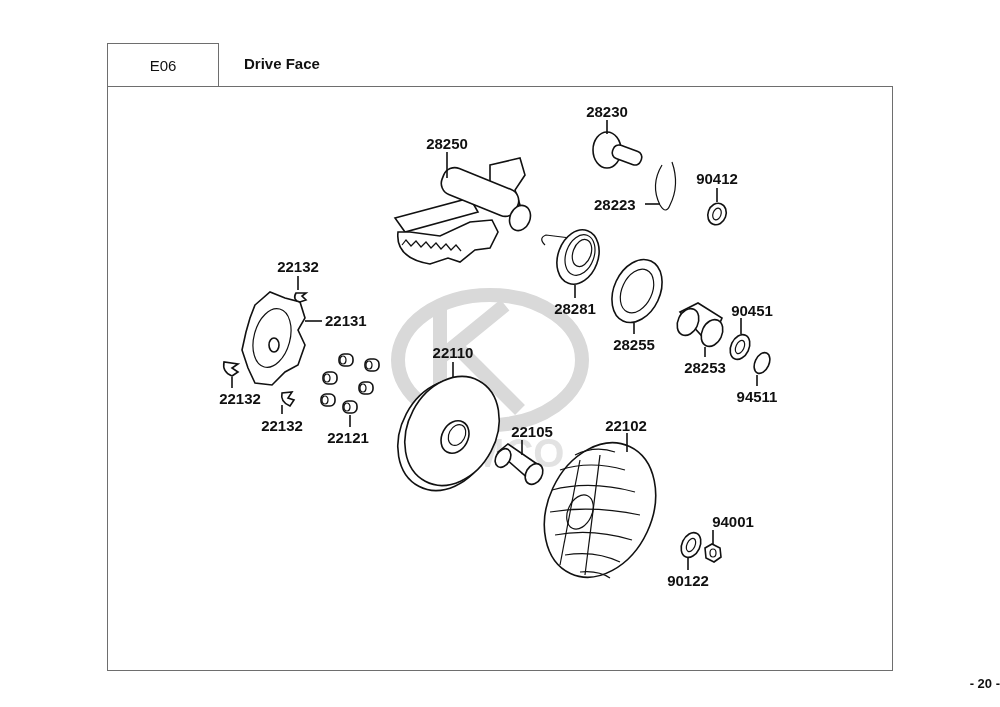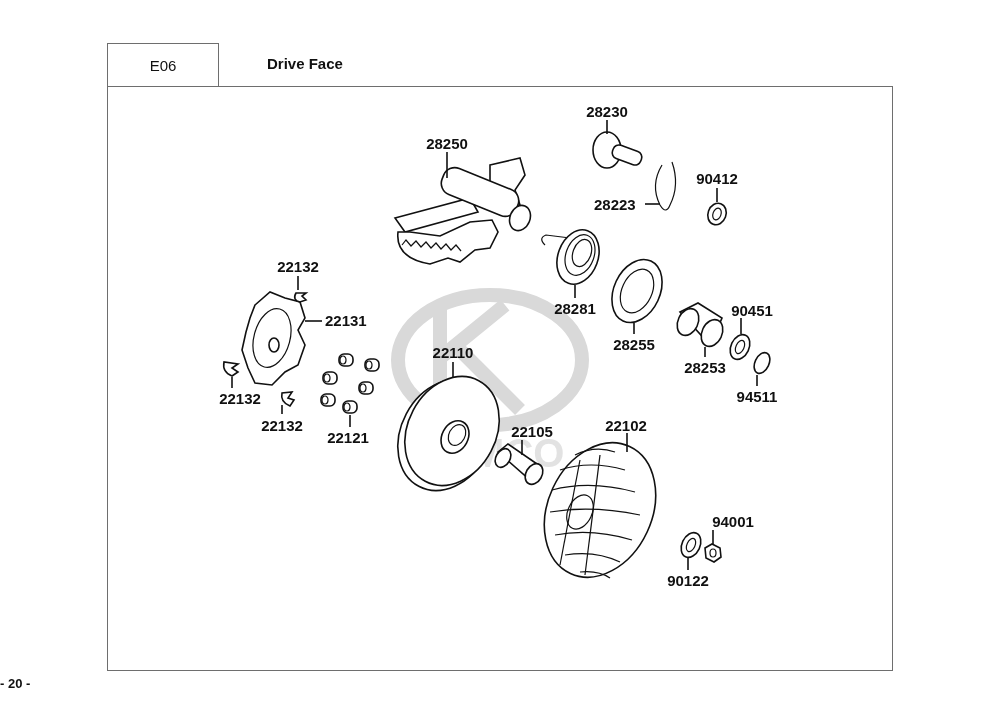--- a/index.html
+++ b/index.html
@@ -2,24 +2,24 @@
 <html><head>
 <meta charset="utf-8">
 <style>
   html, body { margin: 0; padding: 0; background: #ffffff; }
   body { width: 1000px; height: 707px; position: relative; overflow: hidden;
          font-family: "Liberation Sans", sans-serif; color: #111; }
   .code-box { position: absolute; left: 107px; top: 43px; width: 112px; height: 43px;
               border: 1.5px solid #6e6e6e; border-bottom: none; box-sizing: border-box;
               display: flex; align-items: center; justify-content: center;
               font-weight: normal; font-size: 15px; }
-  .title { position: absolute; left: 267px; top: 55px; font-weight: bold; font-size: 15px; text-align: center; }
+  .title { position: absolute; left: 244px; top: 55px; font-weight: bold; font-size: 15px; text-align: center; }
   .frame { position: absolute; left: 107px; top: 86px; width: 786px; height: 585px;
            border: 1.5px solid #6e6e6e; box-sizing: border-box; }
-  .page-num { position: absolute; left: 0; width: 1000px; top: 676px; text-align: left;
+  .page-num { position: absolute; left: 0; width: 1000px; top: 676px; text-align: right;
               font-weight: bold; font-size: 13px; }
   svg.diagram { position: absolute; left: 0; top: 0; width: 1000px; height: 707px; }
   .lbl { font-family: "Liberation Sans", sans-serif; font-weight: bold; font-size: 15px; fill: #111; }
   .part { fill: #fff; stroke: #111; stroke-width: 1.6; }
   .thin { fill: none; stroke: #111; stroke-width: 1.2; }
   .leader { stroke: #111; stroke-width: 1.6; }
   .wm { fill: none; stroke: #d9d9d9; }
 </style>
 </head>
 <body>

